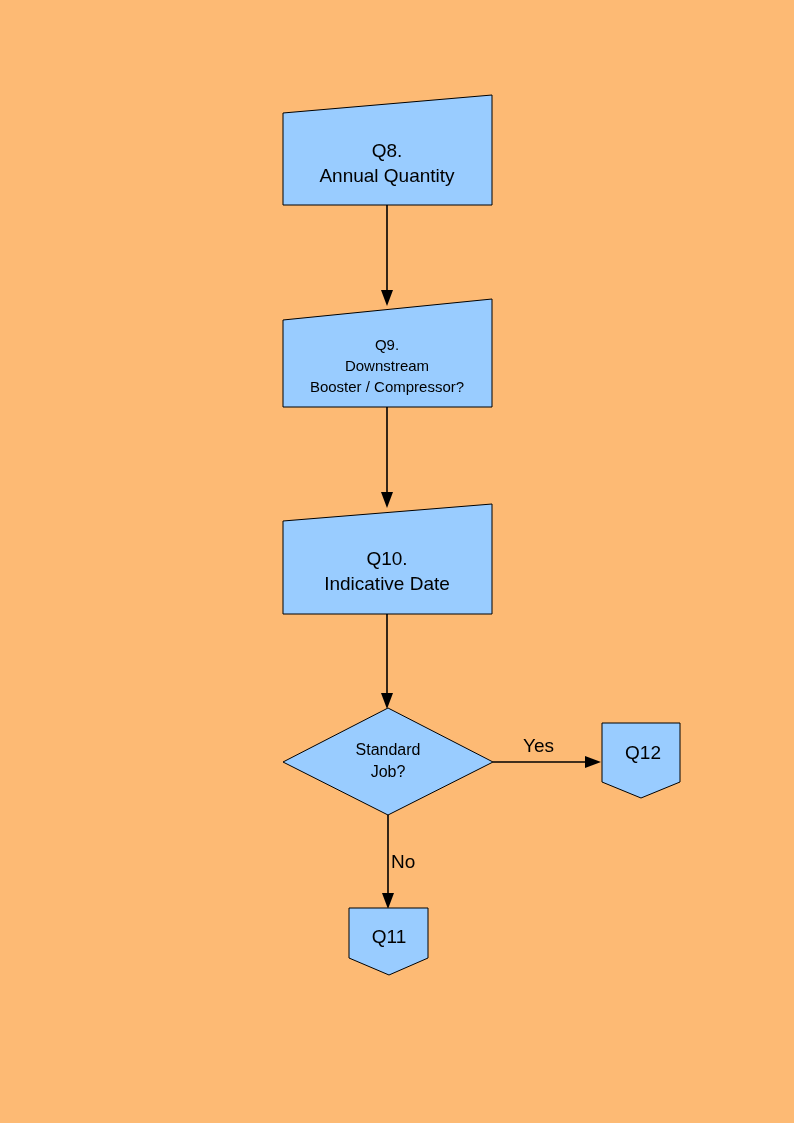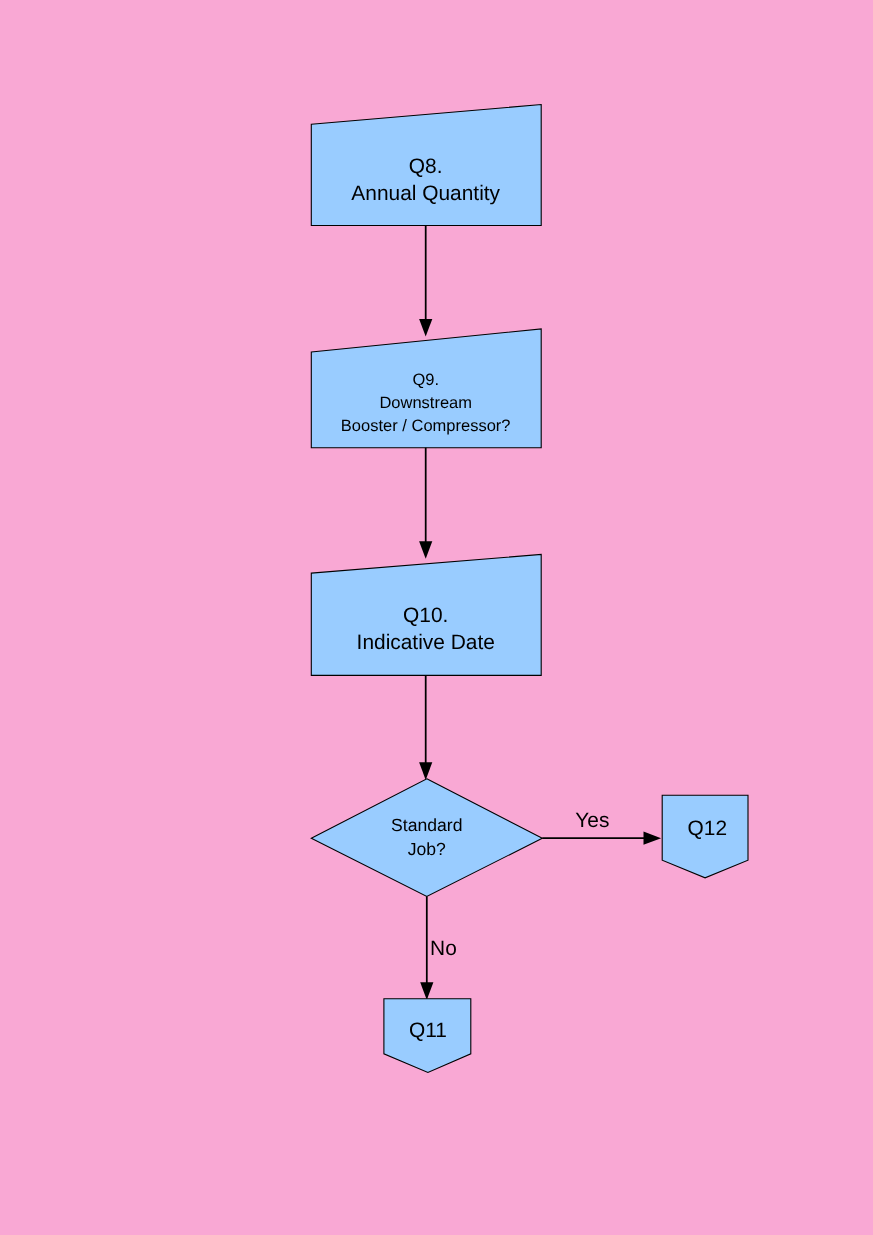--- a/index.html
+++ b/index.html
@@ -53,21 +53,21 @@
     font-family: "Liberation Sans", sans-serif;
     font-size: 19px;
     fill: #000000;
     text-anchor: start;
     dominant-baseline: middle;
   }
 </style>
 </head>
 <body>
 
-<div id="flowchart-canvas" style="background: #f9a8d4;">
+<div id="flowchart-canvas" style="background: #fdba74;">
   <svg id="flow-svg" viewBox="0 0 794 1123" xmlns="http://www.w3.org/2000/svg">
 
     <g>
       <polygon class="node-shape" points="283,113 492,95 492,205 283,205" fill="#99ccff" stroke="#000000"></polygon>
       <text class="node-label label-lg" x="387" y="152">Q8.</text>
       <text class="node-label label-lg" x="387" y="177">Annual Quantity</text>
     </g>
 
     <g>
       <line class="connector-line" x1="387" y1="205" x2="387" y2="296"></line>

